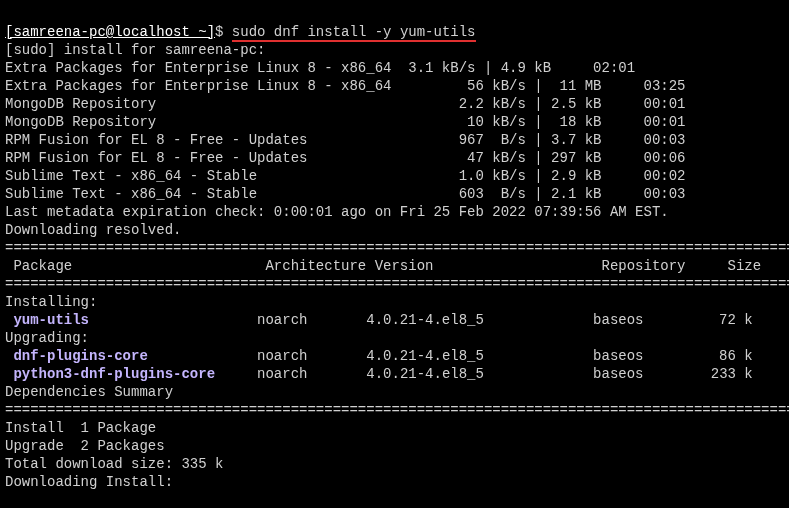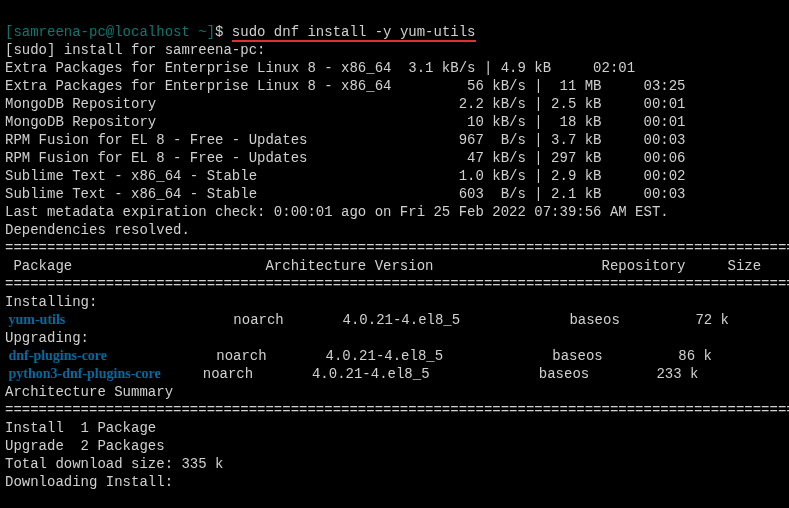--- a/index.html
+++ b/index.html
@@ -9,28 +9,28 @@
       color: #d0d0d0;
       font-family: "Courier New", monospace;
       font-size: 14px;
       line-height: 18px;
       width: 789px;
       height: 508px;
       box-sizing: border-box;
       overflow: hidden;
     }
     .line { white-space: pre; }
-    .prompt-user { color: #0f766e; }
+    .prompt-user { color: #ffffff; text-decoration: underline; }
     .prompt-sym { color: #d0d0d0; }
     .command { color: #d0d0d0; margin-top: 9px; }
     .underline {
       border-bottom: 2px solid #e03030;
       padding-bottom: 0px;
     }
-    .pkg { color: #0369a1; font-weight: bold; font-family: Liberation Serif, serif; }
+    .pkg { color: #c4b5fd; font-weight: bold; }
     .divider { color: #d0d0d0; }
   </style>
 </head>
 <body>
 
 <div class="line">
 <span class="prompt-user">[samreena-pc@localhost ~]</span><span class="prompt-sym">$</span> <span class="command underline">sudo dnf install -y yum-utils</span>
 </div>
 
 <div class="line">[sudo] install for samreena-pc:</div>
@@ -38,33 +38,33 @@
 <div class="line">Extra Packages for Enterprise Linux 8 - x86_64  3.1 kB/s | 4.9 kB     02:01</div>
 <div class="line">Extra Packages for Enterprise Linux 8 - x86_64         56 kB/s |  11 MB     03:25</div>
 <div class="line">MongoDB Repository                                    2.2 kB/s | 2.5 kB     00:01</div>
 <div class="line">MongoDB Repository                                     10 kB/s |  18 kB     00:01</div>
 <div class="line">RPM Fusion for EL 8 - Free - Updates                  967  B/s | 3.7 kB     00:03</div>
 <div class="line">RPM Fusion for EL 8 - Free - Updates                   47 kB/s | 297 kB     00:06</div>
 <div class="line">Sublime Text - x86_64 - Stable                        1.0 kB/s | 2.9 kB     00:02</div>
 <div class="line">Sublime Text - x86_64 - Stable                        603  B/s | 2.1 kB     00:03</div>
 
 <div class="line">Last metadata expiration check: 0:00:01 ago on Fri 25 Feb 2022 07:39:56 AM EST.</div>
-<div class="line">Dependencies resolved.</div>
+<div class="line">Downloading resolved.</div>
 
 <div class="line divider">================================================================================================</div>
 <div class="line"> Package                       Architecture Version                    Repository     Size</div>
 <div class="line divider">================================================================================================</div>
 
 <div class="line">Installing:</div>
 <div class="line"><span class="pkg"> yum-utils</span><span>                    noarch       4.0.21-4.el8_5             baseos         72 k</span></div>
 
 <div class="line">Upgrading:</div>
 <div class="line"><span class="pkg"> dnf-plugins-core</span><span>             noarch       4.0.21-4.el8_5             baseos         86 k</span></div>
 <div class="line"><span class="pkg"> python3-dnf-plugins-core</span><span>     noarch       4.0.21-4.el8_5             baseos        233 k</span></div>
 
 <div class="line"></div>
-<div class="line">Architecture Summary</div>
+<div class="line">Dependencies Summary</div>
 <div class="line divider">================================================================================================</div>
 <div class="line">Install  1 Package</div>
 <div class="line">Upgrade  2 Packages</div>
 <div class="line"></div>
 <div class="line">Total download size: 335 k</div>
 <div class="line">Downloading Install:</div>
 
 </body></html>

